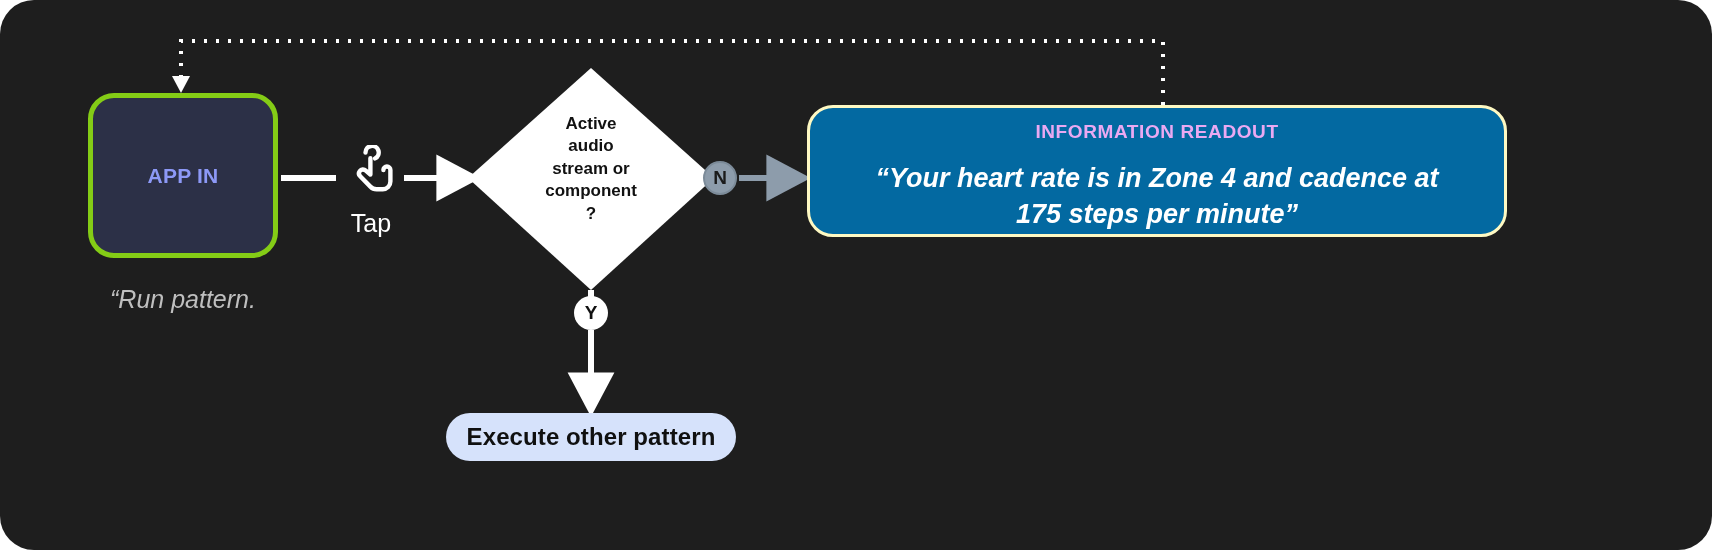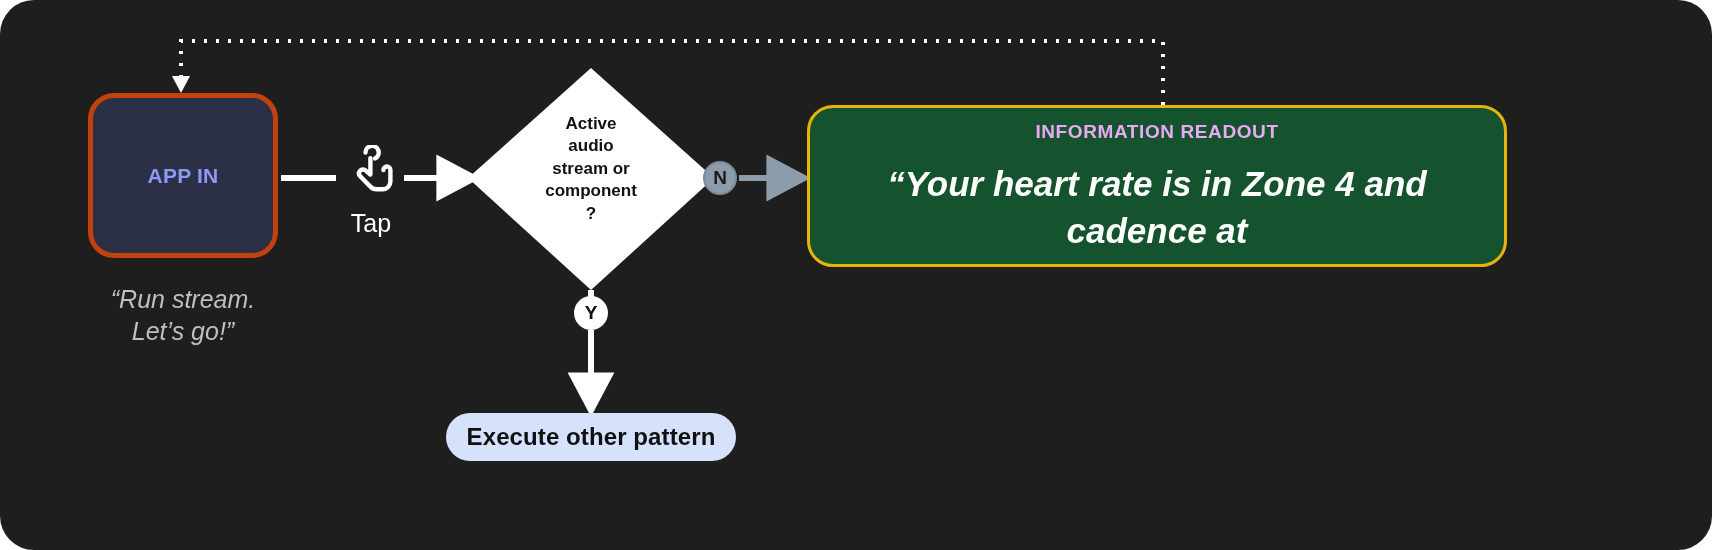--- a/index.html
+++ b/index.html
@@ -44,21 +44,21 @@
     text-align: center;
   }
 
   
   #app-node {
     left: 88px;
     top: 93px;
     width: 190px;
     height: 165px;
     background: #2c3047;
-    border: 5px solid #c2410c;
+    border: 5px solid #84cc16;
     border-radius: 26px;
   }
   #app-node .label {
     color: #8d99f7;
     font-size: 21px;
     font-weight: bold;
     line-height: 1.2;
     letter-spacing: 0.2px;
   }
 
@@ -131,37 +131,37 @@
     top: 296px;
     background: #ffffff;
     color: #111111;
   }
 
   
   #readout-node {
     left: 807px;
     top: 105px;
     width: 700px;
-    height: 162px;
-    background: #14532d;
-    border: 3px solid #eab308;
+    height: 132px;
+    background: #0369a1;
+    border: 3px solid #fef9c3;
     border-radius: 26px;
     justify-content: flex-start;
     padding-top: 13px;
   }
   #readout-node .readout-title {
     color: #eaa9f2;
     font-size: 19px;
     font-weight: bold;
     letter-spacing: 0.6px;
   }
   #readout-node .readout-body {
     margin-top: 17px;
     color: #ffffff;
-    font-size: 35px;
+    font-size: 27px;
     font-weight: bold;
     font-style: italic;
     line-height: 1.35;
     padding: 0 26px;
   }
 
   
   #pattern-pill {
     left: 446px;
     top: 413px;
@@ -212,22 +212,21 @@
 
     <path d="M1163,105 L1163,41 L181,41 L181,78" fill="none" stroke="#ffffff" stroke-width="4" stroke-linecap="butt" stroke-dasharray="3 9"></path>
     <polygon points="172,76 190,76 181,93" fill="#ffffff"></polygon>
   </svg>
 
   <div class="node" id="app-node">
     <span class="label">APP IN</span>
   </div>
 
   <div id="app-caption">
-    <div>“Run stream.</div>
-    <div>Let’s go!”</div>
+    <div>“Run pattern.</div>
   </div>
 
   <div id="decision-text">
     <div>Active</div>
     <div>audio</div>
     <div>stream or</div>
     <div>component</div>
     <div>?</div>
   </div>
 
@@ -248,20 +247,21 @@
   </div>
 
   <div class="branch-badge" id="badge-y">
     <span>Y</span>
   </div>
 
   <div class="node" id="readout-node">
     <span class="readout-title">INFORMATION READOUT</span>
     <div class="readout-body">
       <div>“Your heart rate is in Zone 4 and cadence at</div>
+      <div>175 steps per minute”</div>
     </div>
   </div>
 
   <div class="node" id="pattern-pill">
     <span class="label">Execute other pattern</span>
   </div>
 
 </div>
 
 </body></html>

